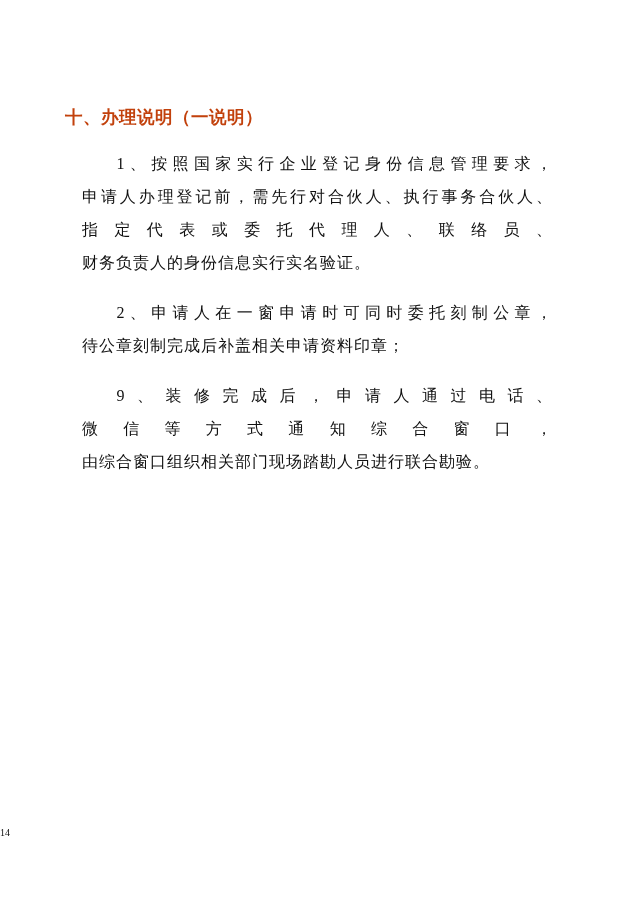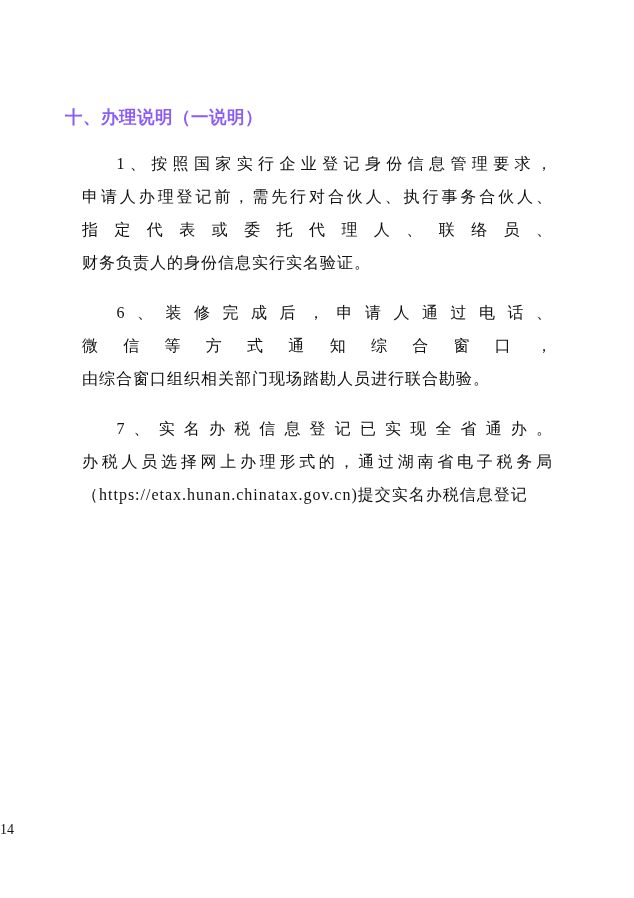--- a/index.html
+++ b/index.html
@@ -18,54 +18,54 @@
     font-family: "Liberation Serif", "DejaVu Serif", serif;
     color: #111111;
   }
   .heading {
     margin: 0 0 7px 0;
     font-family: "Liberation Sans", "DejaVu Sans", sans-serif;
     font-weight: bold;
     font-size: 17.5px;
     line-height: 26px;
     letter-spacing: 0.5px;
-    color: #8b5cf6;
+    color: #c2410c;
   }
   .para {
     margin: 17px;
     font-size: 16px;
     line-height: 33px;
     letter-spacing: 1px;
     text-align: justify;
     text-justify: inter-character;
     text-indent: 2.15em;
     word-break: keep-all;
     overflow-wrap: anywhere;
   }
   .page-number {
     position: absolute;
     left: 0;
     right: 0;
     bottom: 60px;
     text-align: left;
     font-family: "Liberation Serif", "DejaVu Serif", serif;
-    font-size: 14px;
+    font-size: 10px;
     color: #111111;
   }
 </style>
 </head>
 <body>
 
 <div class="page">
   <h1 class="heading">十、办理说明（一说明）</h1>
 
   <p class="para">1、按照国家实行企业登记身份信息管理要求，申请人办理登记前，需先行对合伙人、执行事务合伙人、指定代表或委托代理人、联络员、财务负责人的身份信息实行实名验证。</p>
 
+  <p class="para">2、申请人在一窗申请时可同时委托刻制公章，待公章刻制完成后补盖相关申请资料印章；</p>
 
-  <p class="para">6、装修完成后，申请人通过电话、微信等方式通知综合窗口，由综合窗口组织相关部门现场踏勘人员进行联合勘验。</p>
+  <p class="para">9、装修完成后，申请人通过电话、微信等方式通知综合窗口，由综合窗口组织相关部门现场踏勘人员进行联合勘验。</p>
 
 
 
 
-  <p class="para">7、实名办税信息登记已实现全省通办。办税人员选择网上办理形式的，通过湖南省电子税务局（https://etax.hunan.chinatax.gov.cn)提交实名办税信息登记</p>
 
   <div class="page-number">14</div>
 </div>
 
 </body></html>

